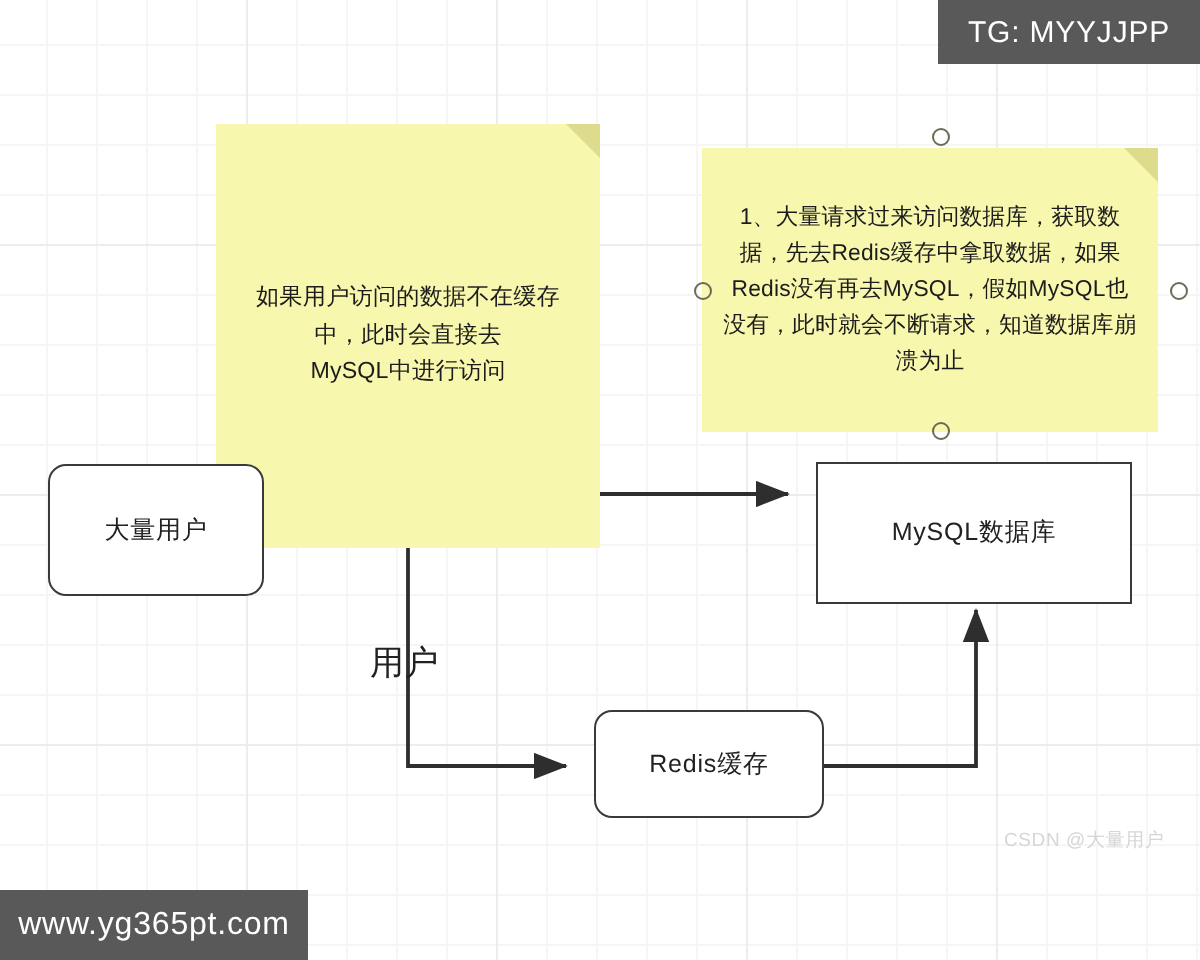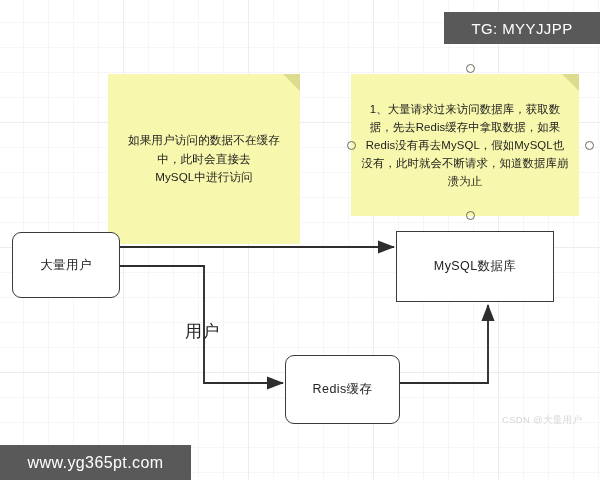--- a/index.html
+++ b/index.html
@@ -52,21 +52,21 @@
     border-left: 17px solid transparent;
   }
   .note-text {
     font-size: 11.5px;
     line-height: 1.62;
     color: #1c1c1c;
     text-align: center;
     white-space: pre-line;
     letter-spacing: 0.1px;
   }
-  #note-1 { left: 108px; top: 74px; width: 192px; height: 170px; }
+  #note-1 { left: 108px; top: 62px; width: 192px; height: 212px; }
   #note-1 .note-text { font-size: 11.6px; }
   #note-2 { left: 351px; top: 74px; width: 228px; height: 142px; }
   #note-2 .note-text { font-size: 11.4px; line-height: 1.58; }
 
   
   .handle {
     position: absolute;
     width: 9px;
     height: 9px;
     border: 1.4px solid #6b6b55;
@@ -80,25 +80,26 @@
     position: absolute;
     box-sizing: border-box;
     background: #ffffff;
     border: 1.7px solid #3a3a3a;
     display: flex;
     align-items: center;
     justify-content: center;
     color: #222222;
     font-size: 12.5px;
     letter-spacing: 0.4px;
+    margin-left: 12px;
   }
   .node.rounded { border-radius: 9px; }
   #node-users  { left: 12px;  top: 232px; width: 108px; height: 66px; }
   #node-mysql  { left: 396px; top: 231px; width: 158px; height: 71px; }
-  #node-redis  { left: 285px; top: 355px; width: 115px; height: 69px; }
+  #node-redis  { left: 285px; top: 355px; width: 115px; height: 54px; }
 
   
   #edges {
     position: absolute;
     left: 0; top: 0;
     width: 600px; height: 480px;
     pointer-events: none;
   }
   .edge-label {
     position: absolute;
@@ -114,22 +115,22 @@
     position: absolute;
     background: #595959;
     color: #ffffff;
     font-size: 15px;
     letter-spacing: 0.4px;
     display: flex;
     align-items: center;
     justify-content: center;
     box-sizing: border-box;
   }
-  #badge-tg    { right: 0px; top: 12px;  width: 156px; height: 32px; }
-  #badge-site  { left: 0px;  bottom: 0px; width: 191px; height: 35px; font-size: 16px; }
+  #badge-tg    { right: 0px; top: 0px;  width: 131px; height: 32px; }
+  #badge-site  { left: 0px;  bottom: 0px; width: 154px; height: 35px; font-size: 16px; }
 
   #watermark-csdn {
     position: absolute;
     left: 502px;
     top: 414px;
     font-size: 9.5px;
     color: #d6d6d6;
     letter-spacing: 0.3px;
     white-space: nowrap;
   }

